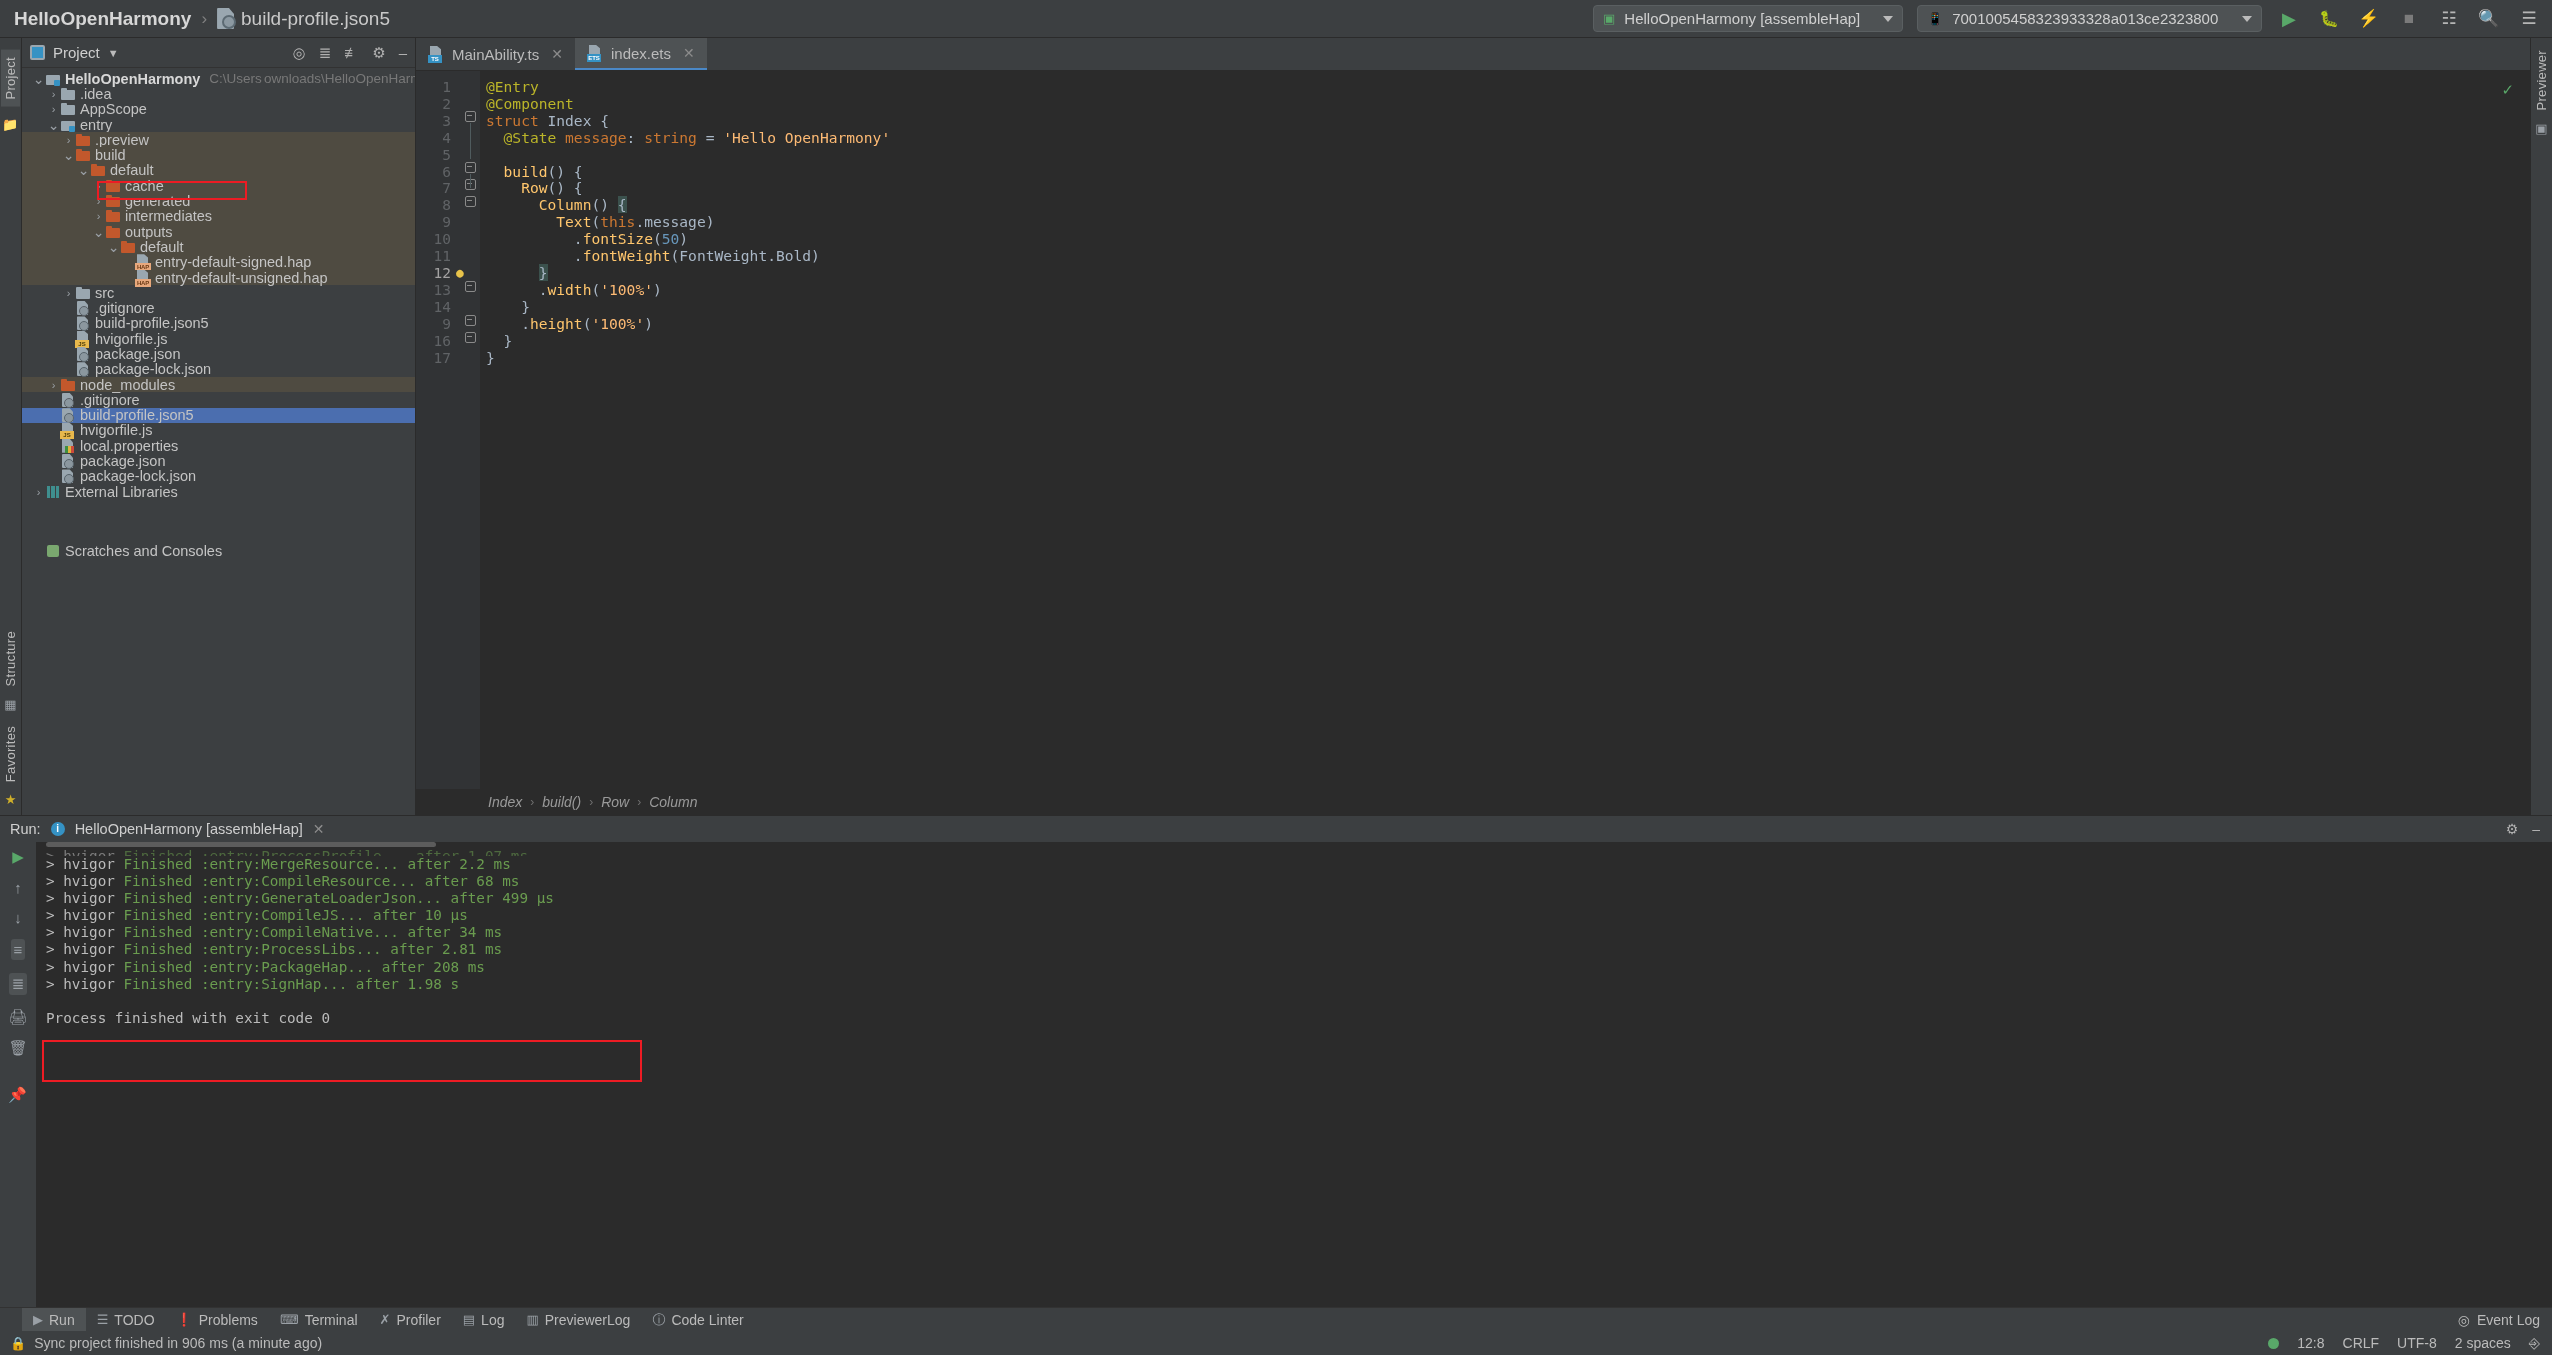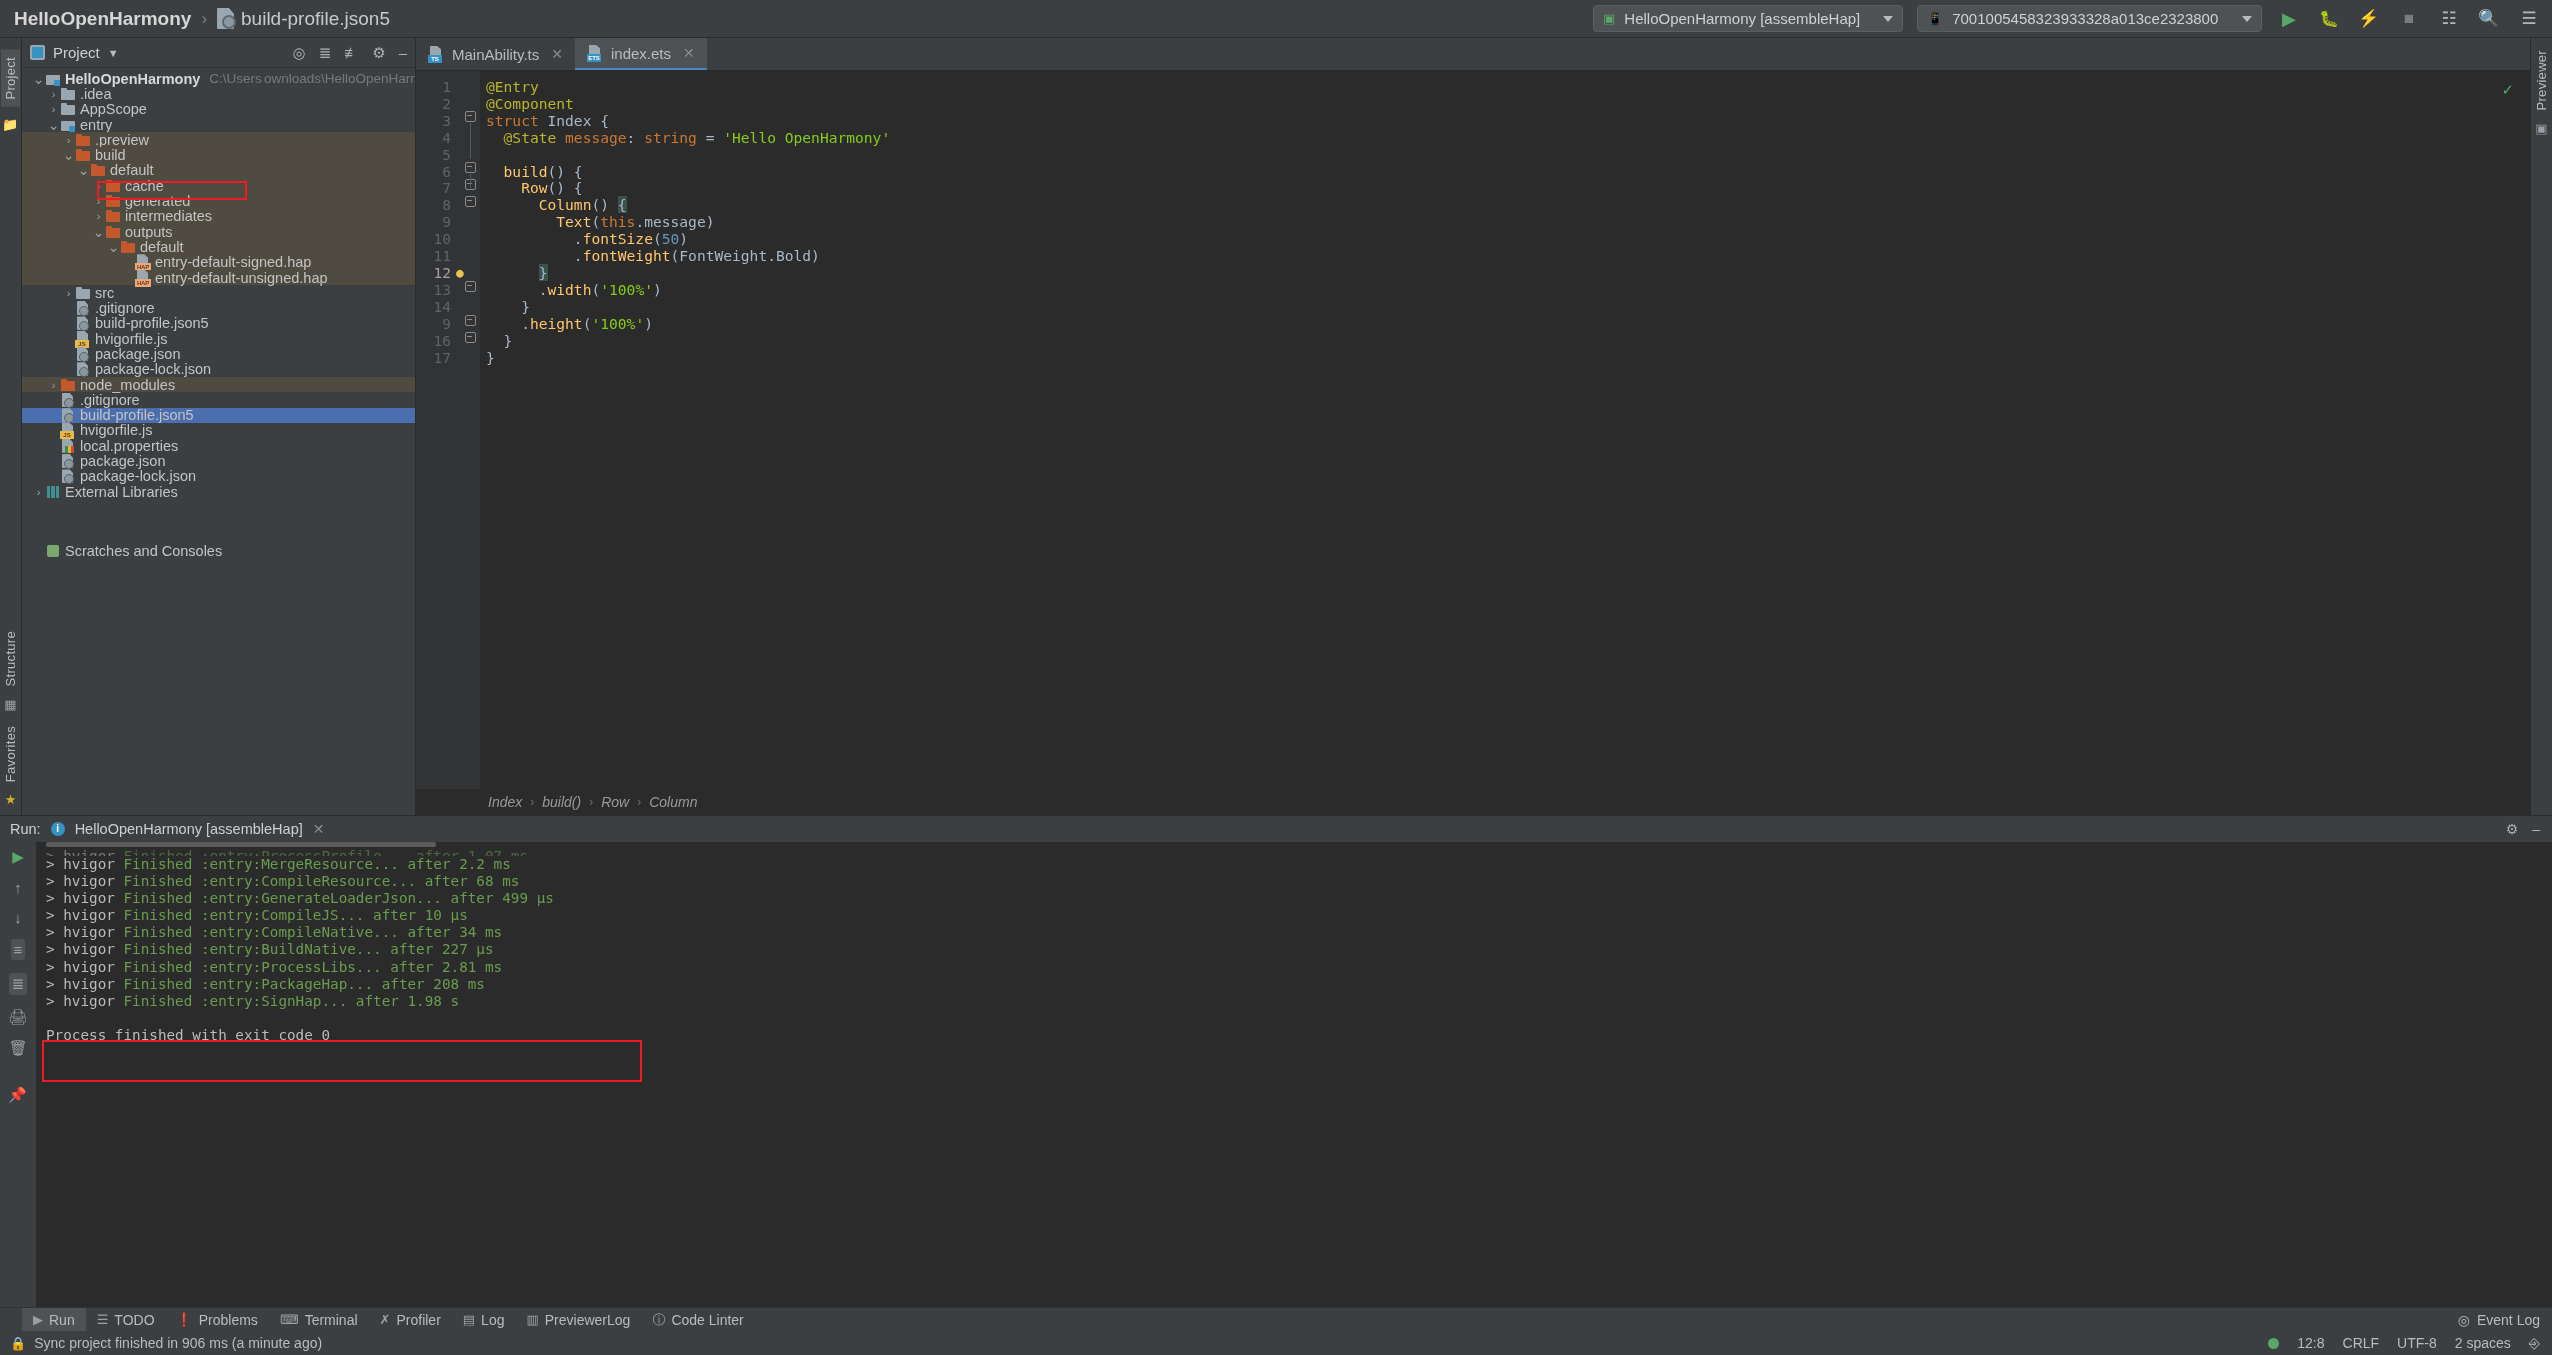--- a/index.html
+++ b/index.html
@@ -113,21 +113,21 @@
 
   .code-wrap { flex: 1 1 auto; display: flex; position: relative; min-height: 0; background: #2b2b2b;}
   .gutter { width: 44px; flex: 0 0 44px; text-align: right; padding-right: 9px; padding-top: 8px;
     color: #606366; font-family: "DejaVu Sans Mono", monospace; font-size: 14.5px; line-height: 16.9px; background:#313335;}
   .foldcol { width: 20px; flex: 0 0 20px; padding-top: 8px; position: relative; background:#313335;}
   .fold { position:absolute; left:5px; width:11px; height:11px; color:#8a8a8a; font-size:10px; text-align:center; line-height:10px;}
   .fold:before{content:"";position:absolute;inset:0;border:1px solid #8a8a8a;border-radius:2px;}
   .fold:after{content:"";position:absolute;left:2px;top:4px;width:5px;height:1px;background:#8a8a8a;}
   .code { flex: 1 1 auto; padding-top: 8px; padding-left: 6px; font-family: "DejaVu Sans Mono", monospace;
     font-size: 14.6px; line-height: 16.9px; color: #a9b7c6; white-space: pre; position: relative;}
-  .kw { color: #cc7832; } .dec { color: #bbb529; } .str { color: #84cc16; }
+  .kw { color: #cc7832; } .dec { color: #bbb529; } .str { color: #fdba74; }
   .fn { color: #ffc66d; } .typ { color: #a9b7c6; } .num { color: #6897bb; } .punctbrace { color: #a9b7c6; }
   .brace-hl { background: #3b514d; }
   .bulb { position: absolute; left: -30px; color: #e8c34a; font-size: 13px; }
   .vline { position:absolute; width:1px; background:#4f5b5e; }
   .check-ok { position: absolute; right: 16px; top: 10px; color: #59a869; font-size: 15px;}
   .editor-status { height: 26px; display:flex; align-items:center; gap:8px; padding-left: 72px; font-size:14px; color:#9a9a9a; background:#2b2b2b; flex:0 0 26px;}
   .crumb-sep { color: #6f6f6f; font-size: 12px;}
 
   
   .right-strip { width: 22px; background:#3c3f41; border-left: 1px solid #2b2b2b; display:flex; flex-direction:column; align-items:center; padding-top:6px; flex:0 0 22px;}
@@ -467,21 +467,20 @@
         <span class="rt" style="margin-top:16px">📌</span>
       </div>
       <div class="console" id="console">
         <div class="console-scroll"></div>
       <div class="cl" style="opacity: 0.55; height: 8px; overflow: hidden;"><span class="c-white">&gt; hvigor </span><span class="c-green">Finished :entry:ProcessProfile... after 1.07 ms</span></div>
           <div class="cl"><span class="c-white">&gt; hvigor </span><span class="c-green">Finished :entry:MergeResource... after 2.2 ms</span></div>
           <div class="cl"><span class="c-white">&gt; hvigor </span><span class="c-green">Finished :entry:CompileResource... after 68 ms</span></div>
           <div class="cl"><span class="c-white">&gt; hvigor </span><span class="c-green">Finished :entry:GenerateLoaderJson... after 499 µs</span></div>
           <div class="cl"><span class="c-white">&gt; hvigor </span><span class="c-green">Finished :entry:CompileJS... after 10 µs</span></div>
           <div class="cl"><span class="c-white">&gt; hvigor </span><span class="c-green">Finished :entry:CompileNative... after 34 ms</span></div>
-          <div class="cl"><span class="c-white">&gt; hvigor </span><span class="c-green">Finished :entry:BuildNative... after 227 µs</span></div>
           <div class="cl"><span class="c-white">&gt; hvigor </span><span class="c-green">Finished :entry:ProcessLibs... after 2.81 ms</span></div>
           <div class="cl"><span class="c-white">&gt; hvigor </span><span class="c-green">Finished :entry:PackageHap... after 208 ms</span></div>
           <div class="cl"><span class="c-white">&gt; hvigor </span><span class="c-green">Finished :entry:SignHap... after 1.98 s</span></div>
           <div class="cl">&nbsp;</div>
           <div class="cl"><span class="c-white">Process finished with exit code 0</span></div>
           <div class="run-hl" style="left: 6px; top: 198.1px; width: 600px; height: 42.2px;"></div>
         </div>
     </div>
   </div>
 

